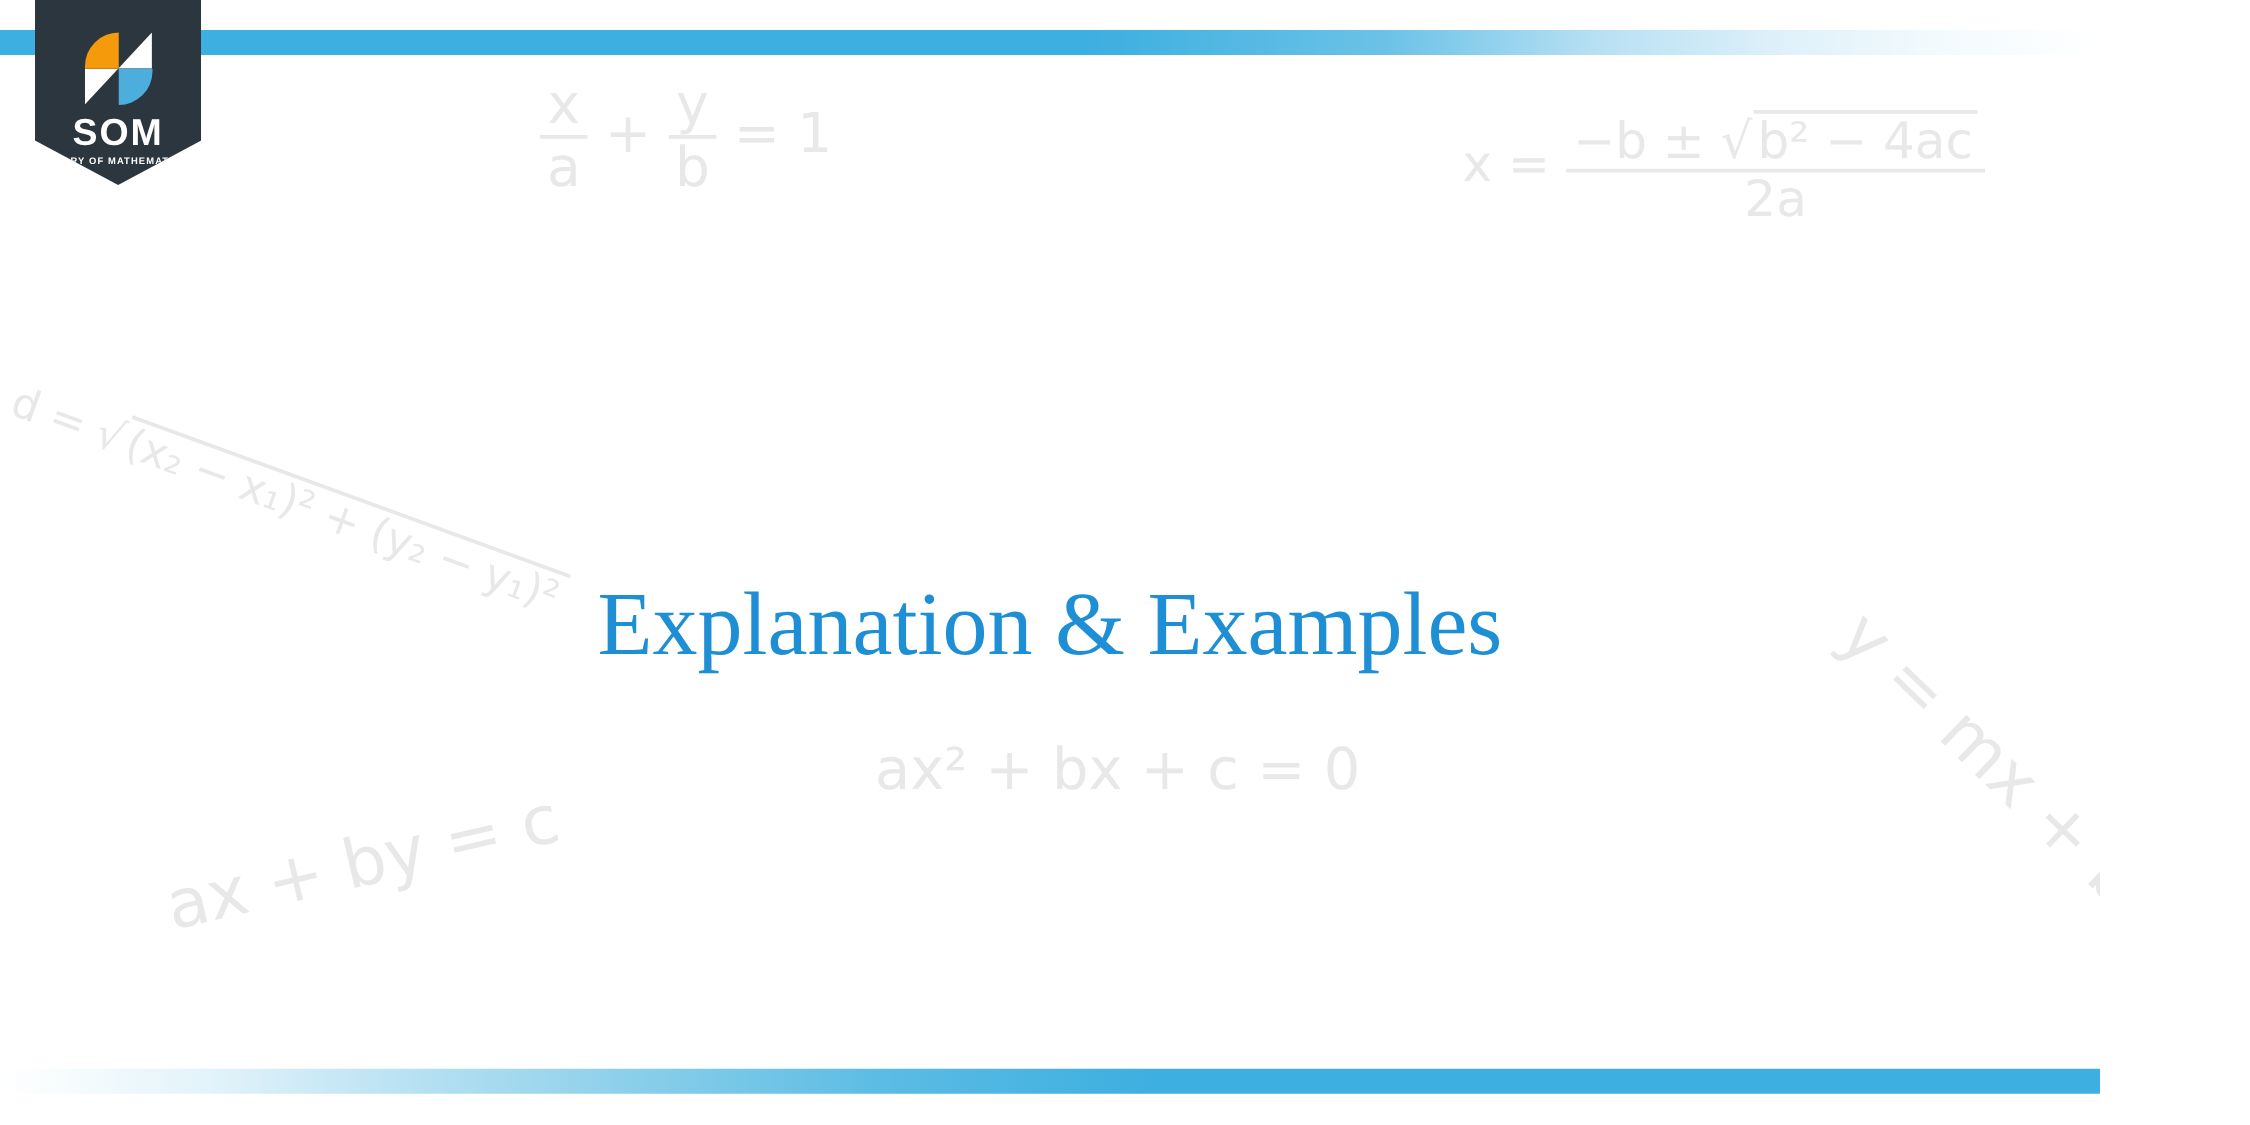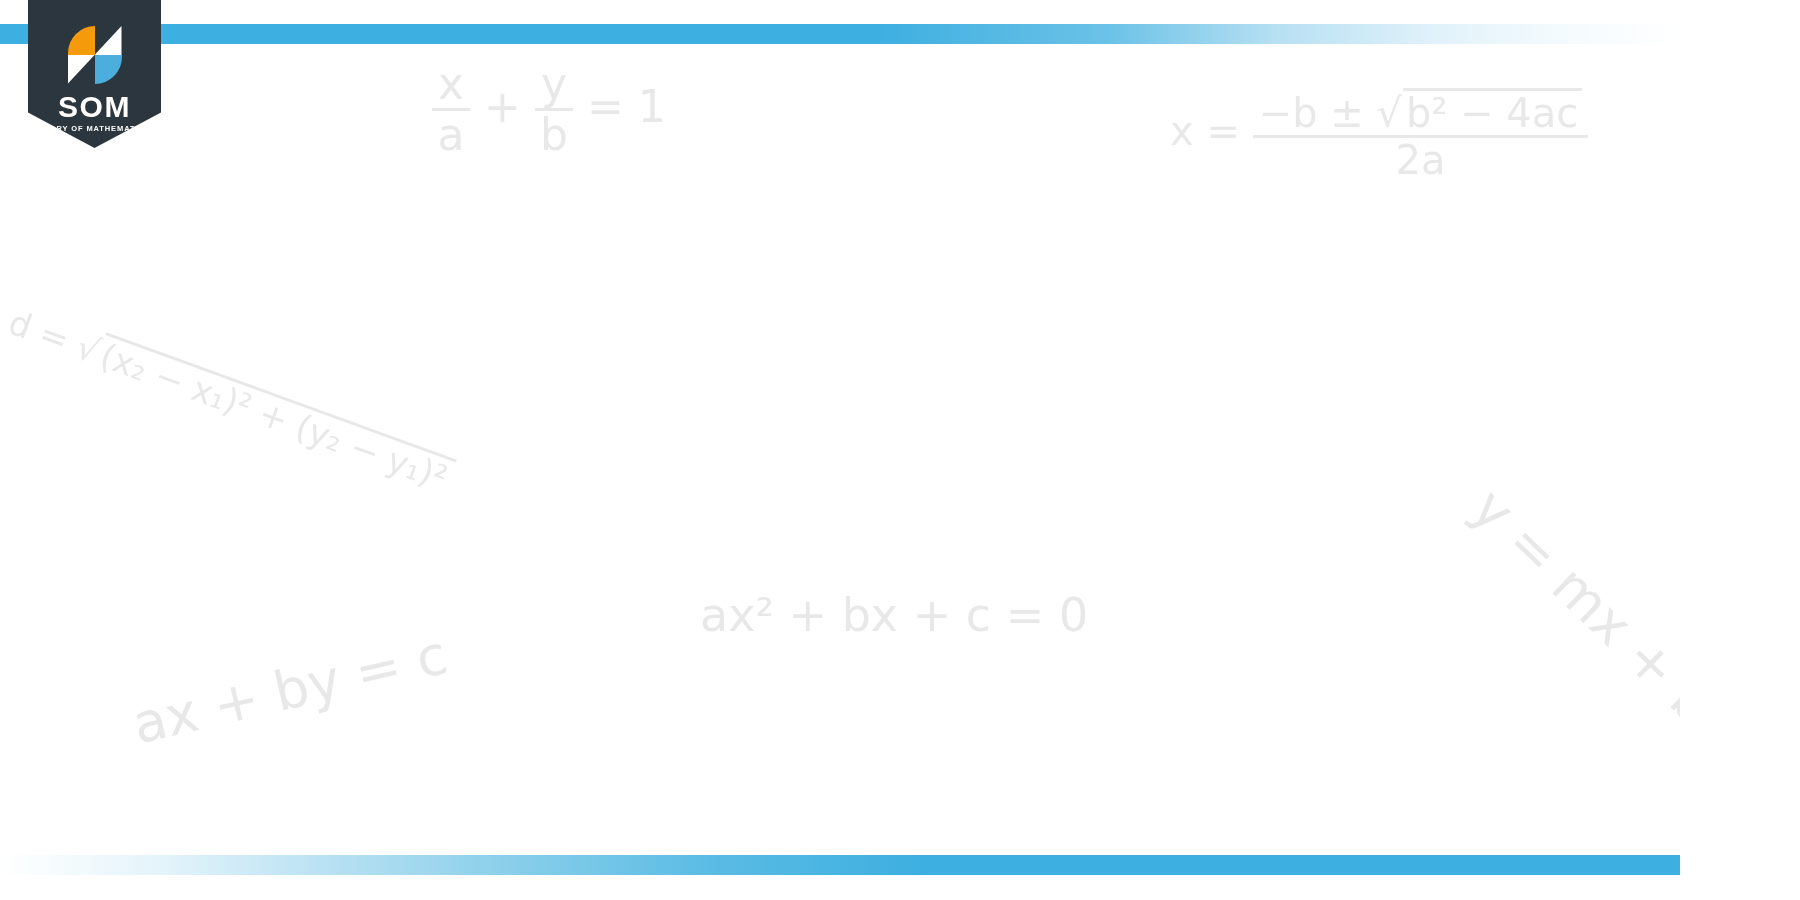--- a/index.html
+++ b/index.html
@@ -227,14 +227,15 @@
     <div class="badge-mark">
       <span class="q q-tl"></span>
       <span class="q q-tr"></span>
       <span class="q q-bl"></span>
       <span class="q q-br"></span>
     </div>
     <div class="badge-word">SOM</div>
     <div class="badge-sub">STORY OF MATHEMATICS</div>
   </div>
 
+  <h2 class="subtitle">Explanation &amp; Examples</h2>
 
 </div>
 
 </body></html>

